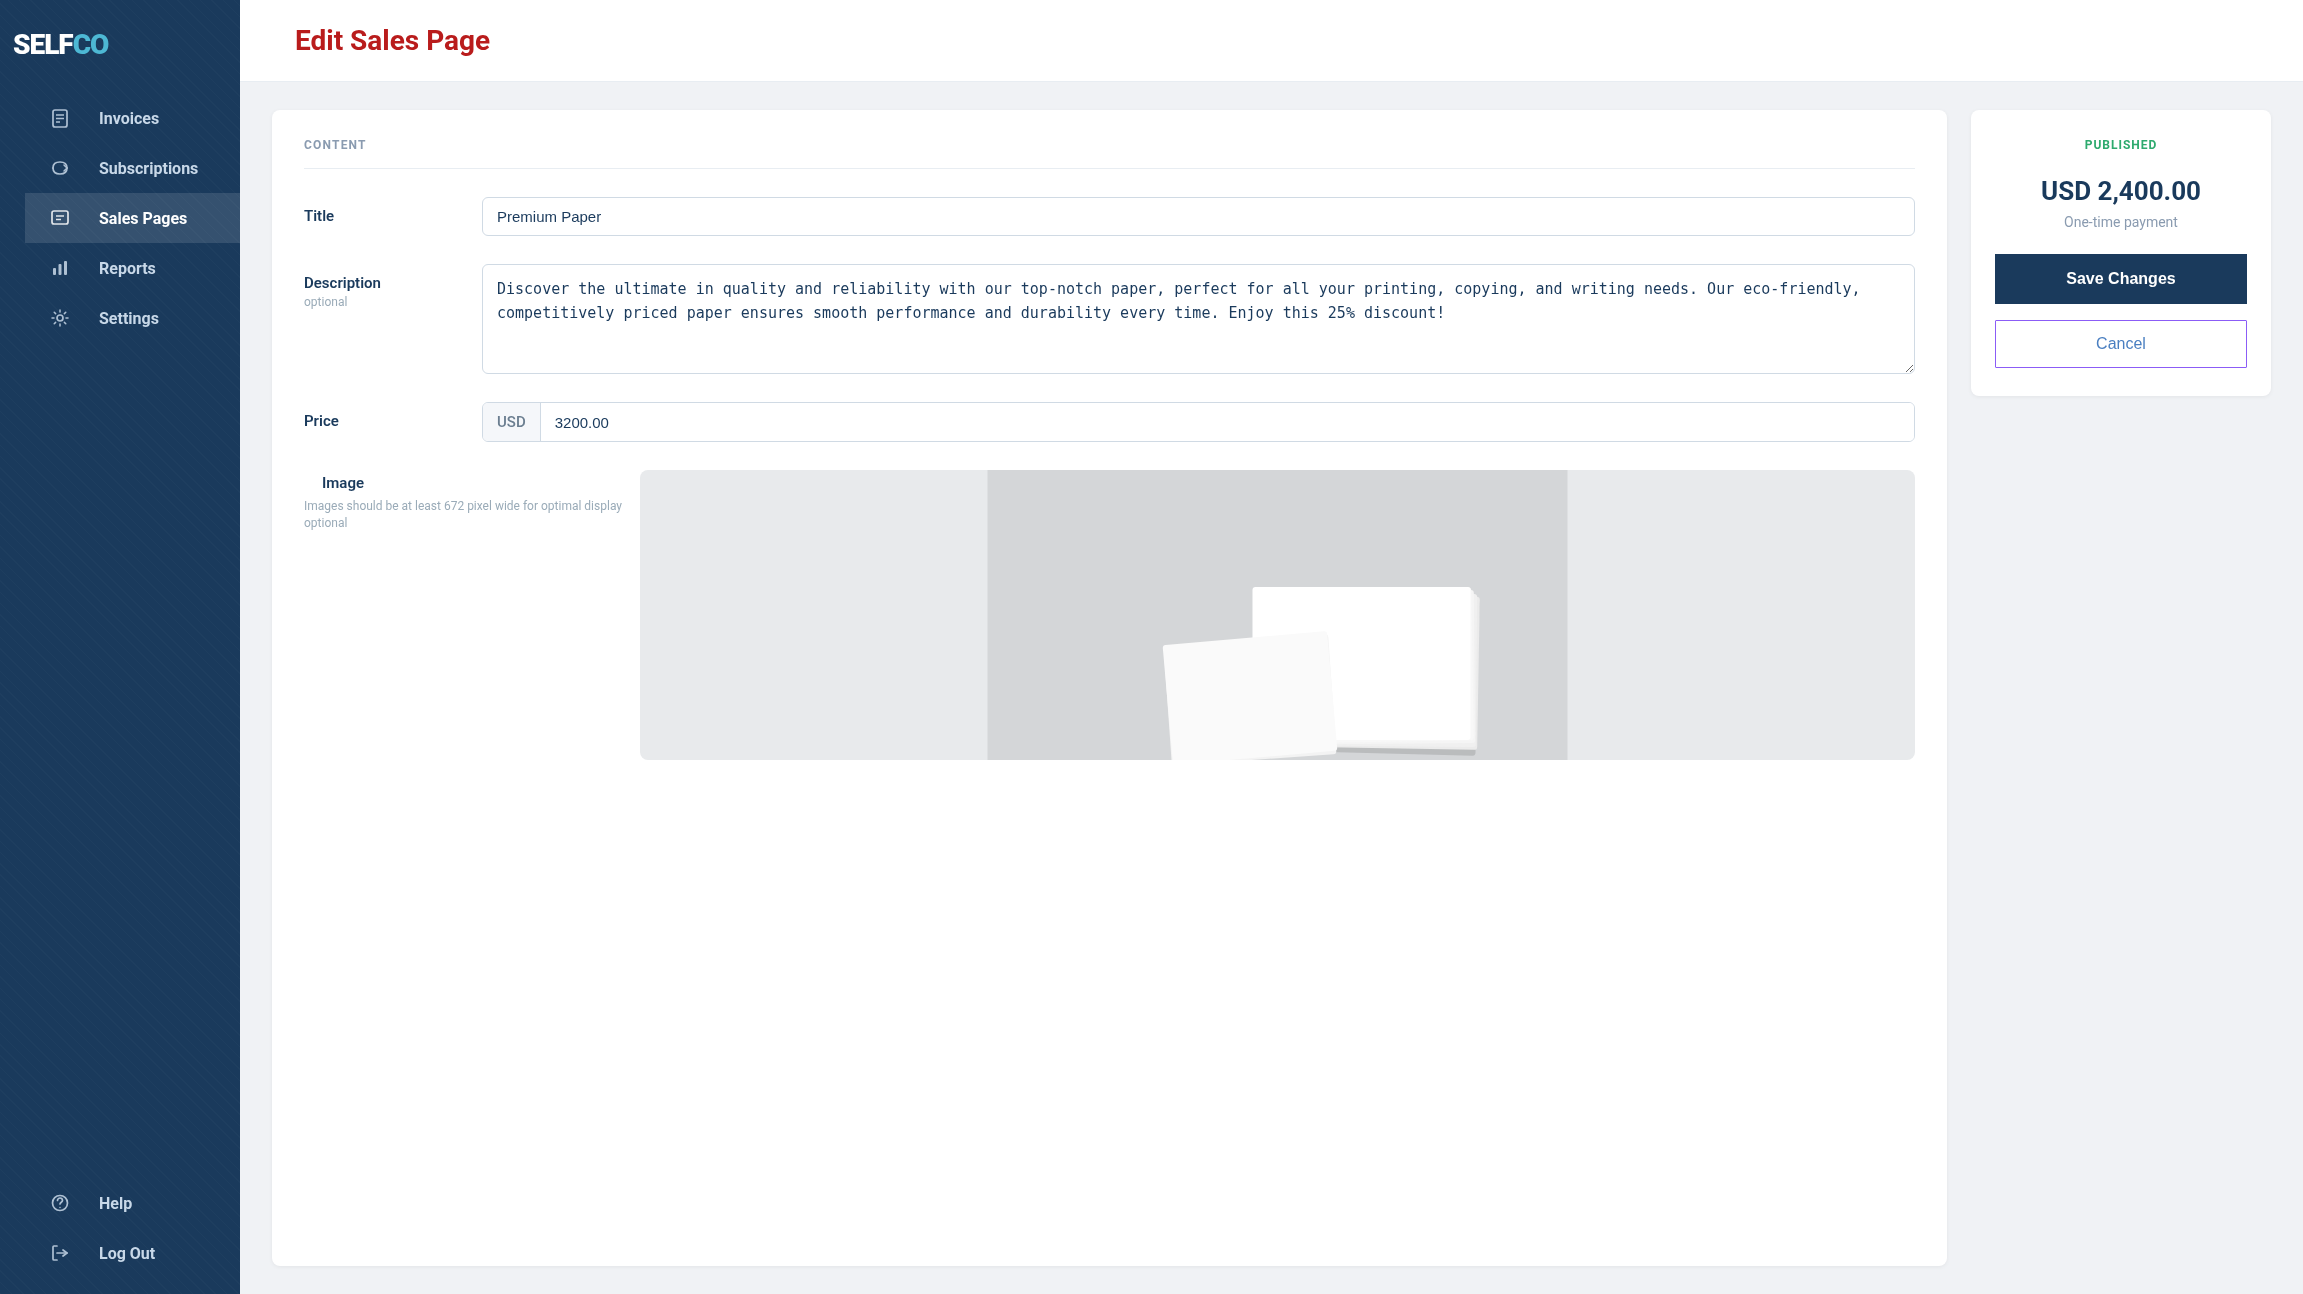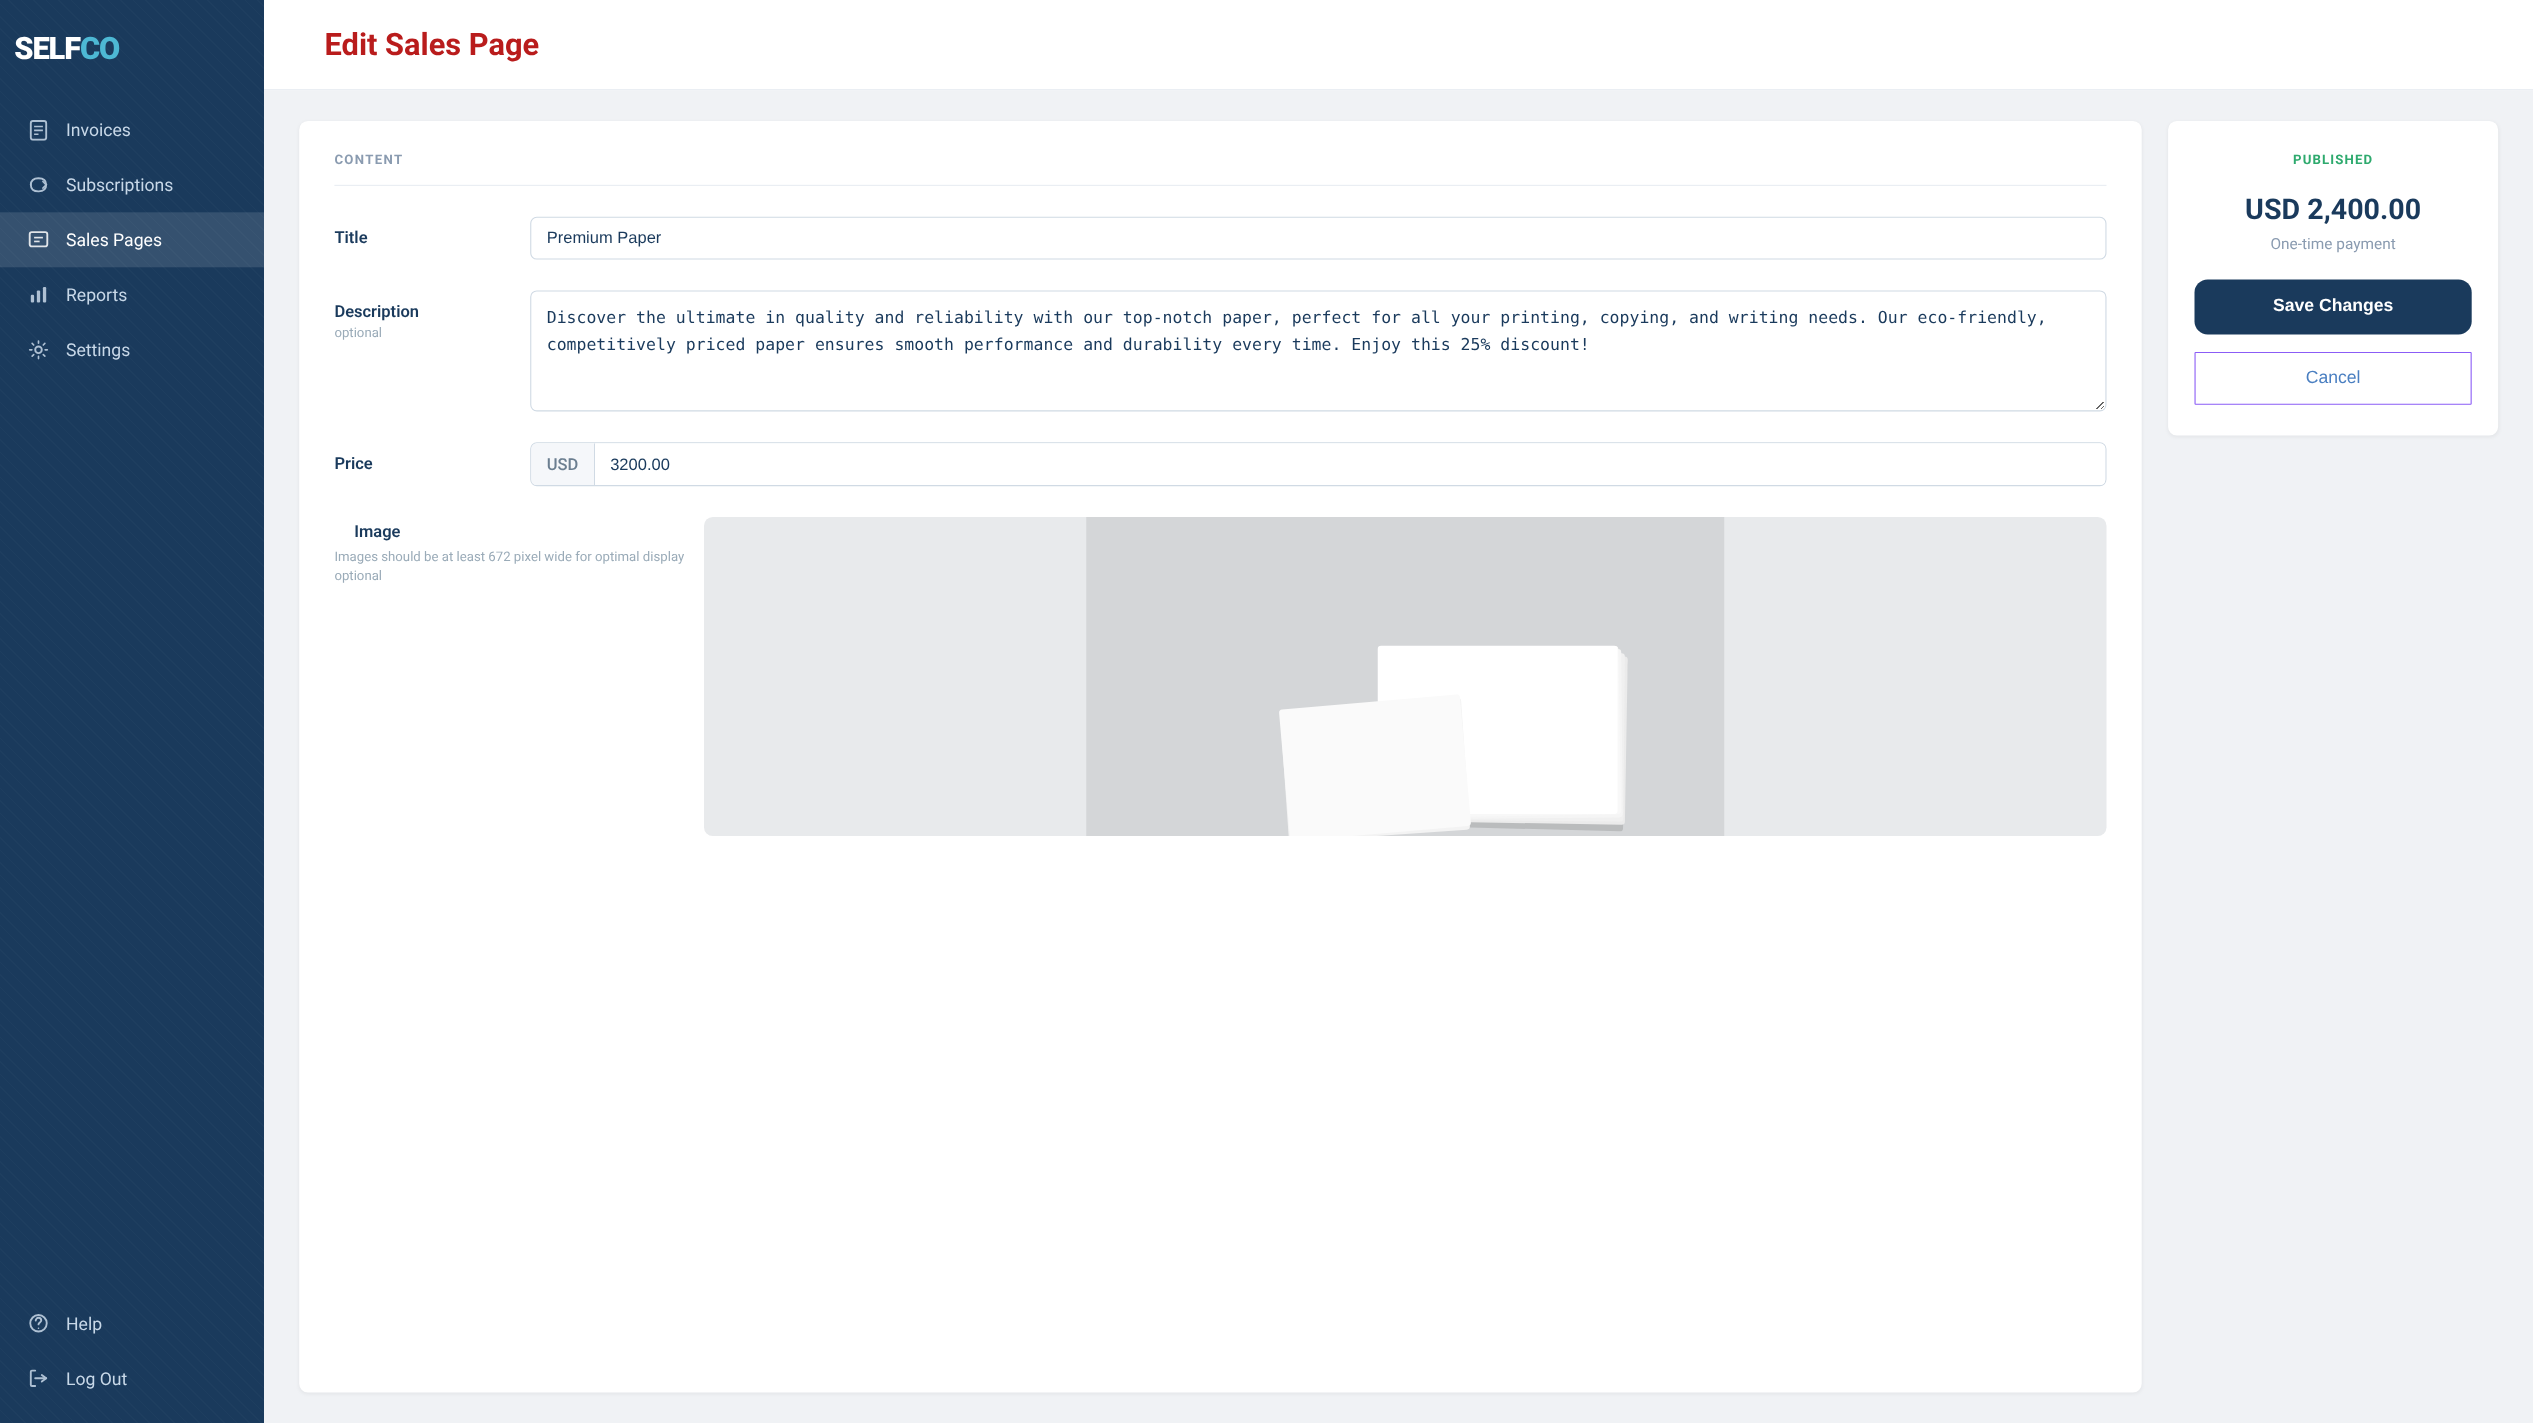--- a/index.html
+++ b/index.html
@@ -44,28 +44,29 @@
     .sidebar-nav {
       display: flex;
       flex-direction: column;
       flex: 1;
       padding: 0 0 16px;
     }
 
     .nav-item {
       display: flex;
       align-items: center;
-      gap: 14px;
+      gap: 28px;
       padding: 14px 24px;
       color: #c8d8e8;
       font-size: 16px;
-      font-weight: 400;
+      font-weight: 700;
       cursor: pointer;
       transition: background 0.15s;
       text-decoration: none;
+      margin-left: 25px;
     }
 
     .nav-item.active {
       background: rgba(255,255,255,0.12);
       color: #ffffff;
     }
 
     .nav-icon {
       width: 22px;
       height: 22px;
@@ -276,21 +277,21 @@
       color: #8a9bb0;
       margin-top: -8px;
     }
 
     .save-button {
       width: 100%;
       padding: 16px;
       background: #1a3a5c;
       color: #ffffff;
       border: none;
-      border-radius: 12px;
+      border-radius: 0;
       font-size: 16px;
       font-weight: 600;
       cursor: pointer;
       margin-top: 8px;
       transition: background 0.15s;
     }
 
     .cancel-button {
       width: 100%;
       padding: 14px;

